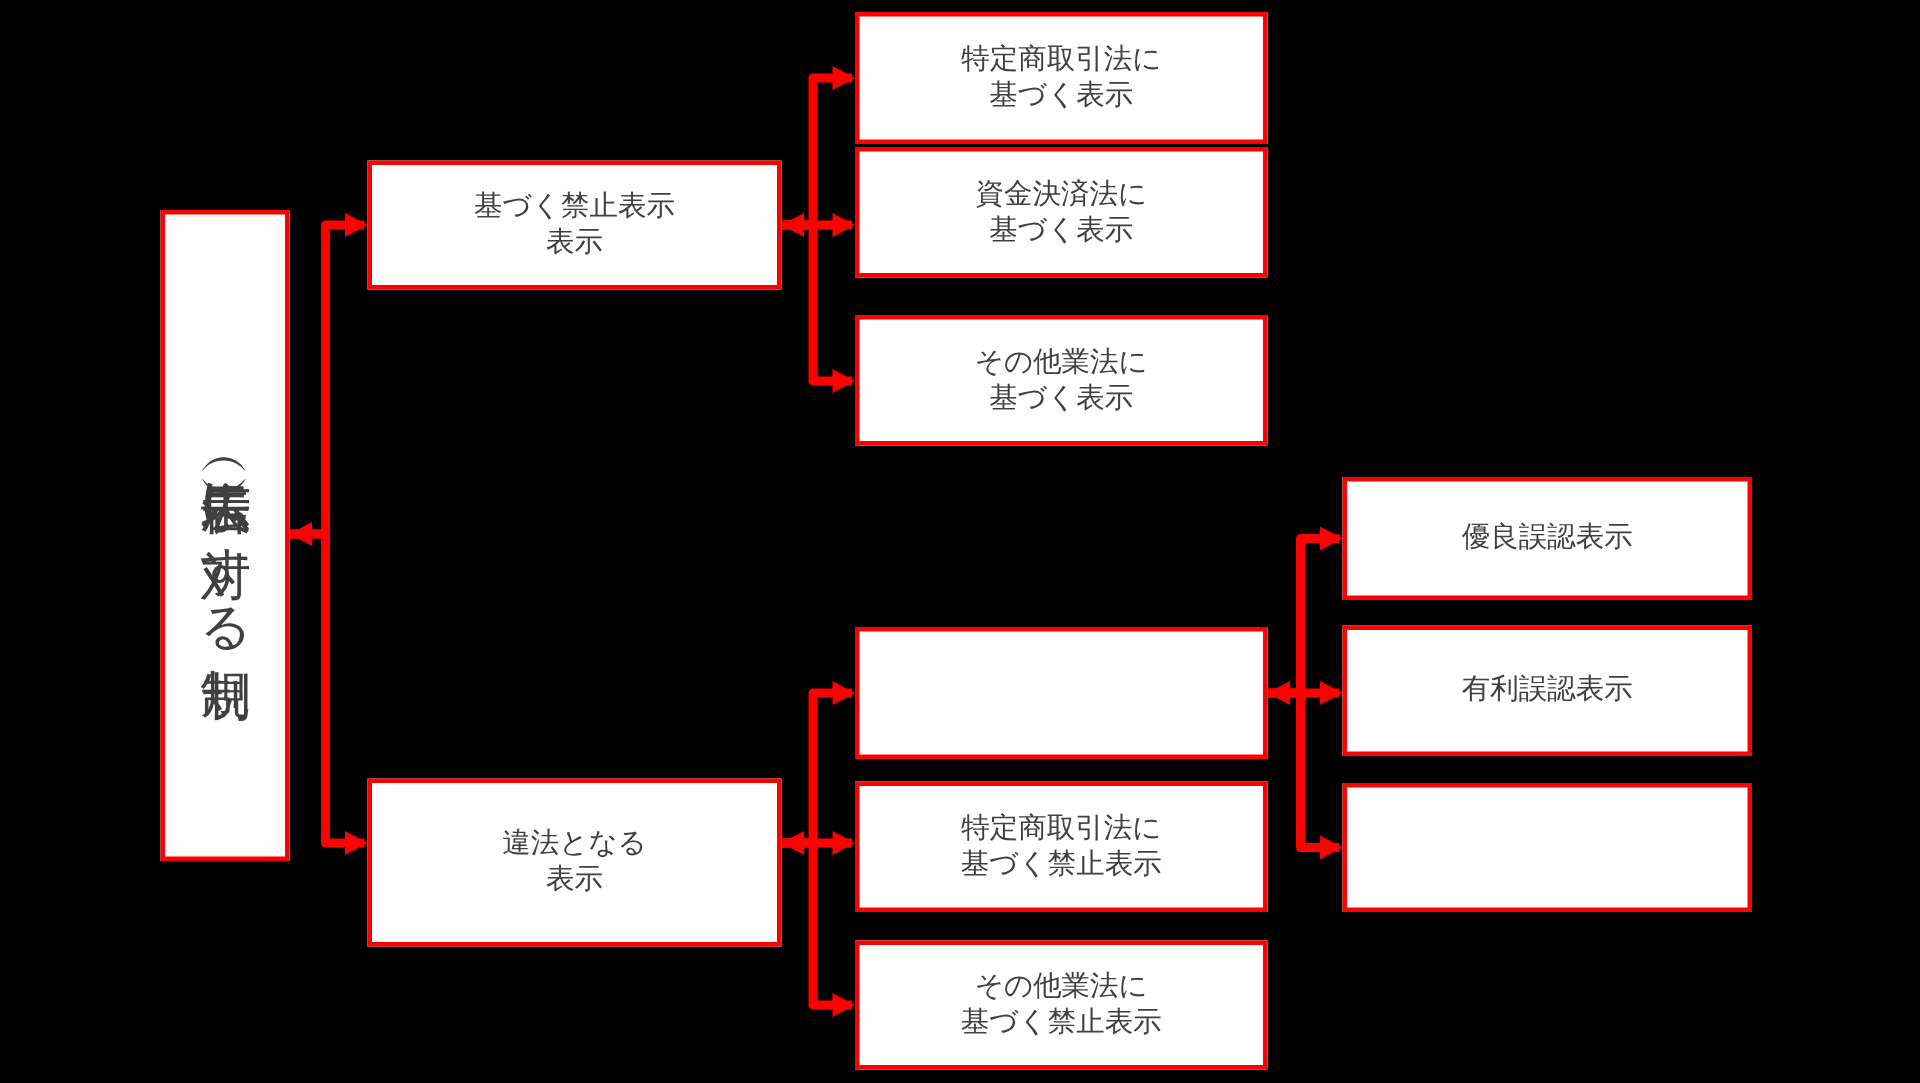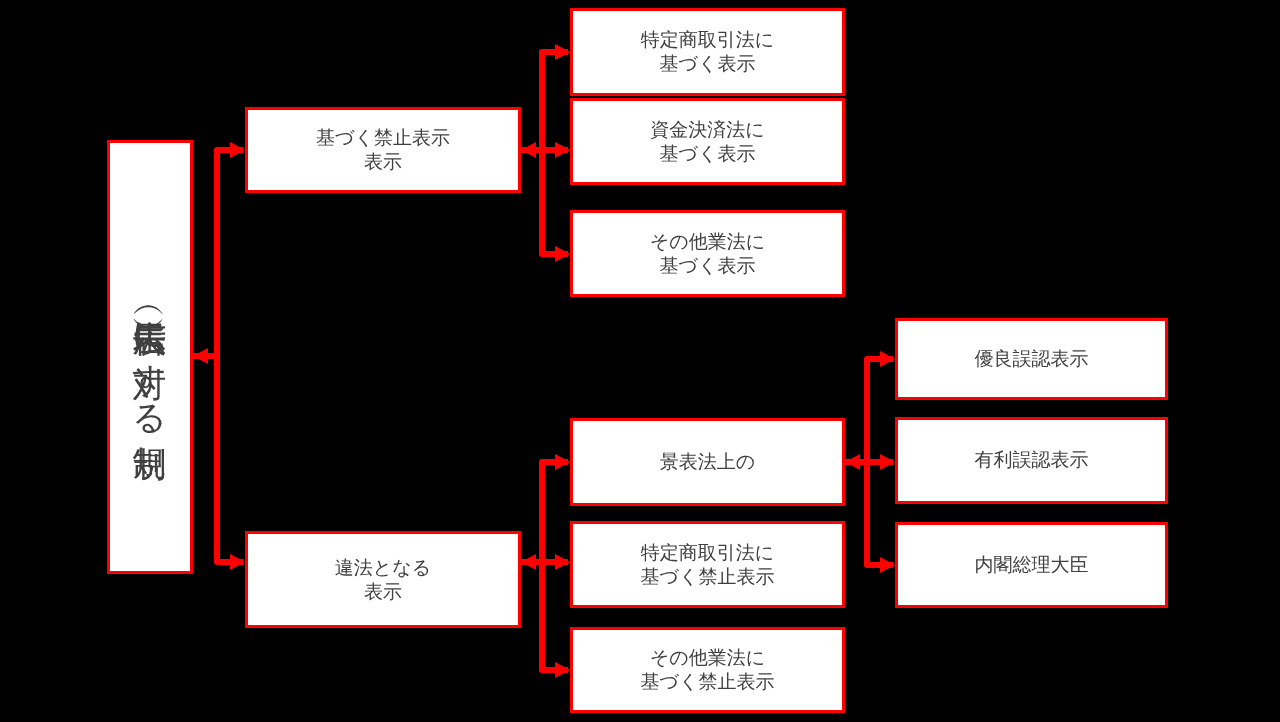--- a/index.html
+++ b/index.html
@@ -115,27 +115,26 @@
   <div class="box" style="left:570px; top:98px; width:275px; height:87px;">
     <span class="l">資金決済法に</span>
     <span class="l">基づく表示</span>
   </div>
 
   <div class="box" style="left:570px; top:210px; width:275px; height:87px;">
     <span class="l">その他業法に</span>
     <span class="l">基づく表示</span>
   </div>
 
-  <div class="box" style="left:245px; top:519px; width:276px; height:97px;margin-top:12px;">
+  <div class="box" style="left:245px; top:519px; width:276px; height:112px;">
     <span class="l">違法となる</span>
     <span class="l">表示</span>
   </div>
 
   <div class="box tall-lines" style="left:570px; top:418px; width:275px; height:88px;">
-    <span class="l">景表法上の</span>
   </div>
 
   <div class="box" style="left:570px; top:521px; width:275px; height:87px;">
     <span class="l">特定商取引法に</span>
     <span class="l">基づく禁止表示</span>
   </div>
 
   <div class="box" style="left:570px; top:627px; width:275px; height:86px;">
     <span class="l">その他業法に</span>
     <span class="l">基づく禁止表示</span>
@@ -143,16 +142,15 @@
 
   <div class="box single" style="left:895px; top:318px; width:273px; height:82px;">
     <span class="l">優良誤認表示</span>
   </div>
 
   <div class="box single" style="left:895px; top:417px; width:273px; height:87px;">
     <span class="l">有利誤認表示</span>
   </div>
 
   <div class="box" style="left:895px; top:522px; width:273px; height:86px;">
-    <span class="l">内閣総理大臣</span>
   </div>
 
 </div>
 
 </body></html>

